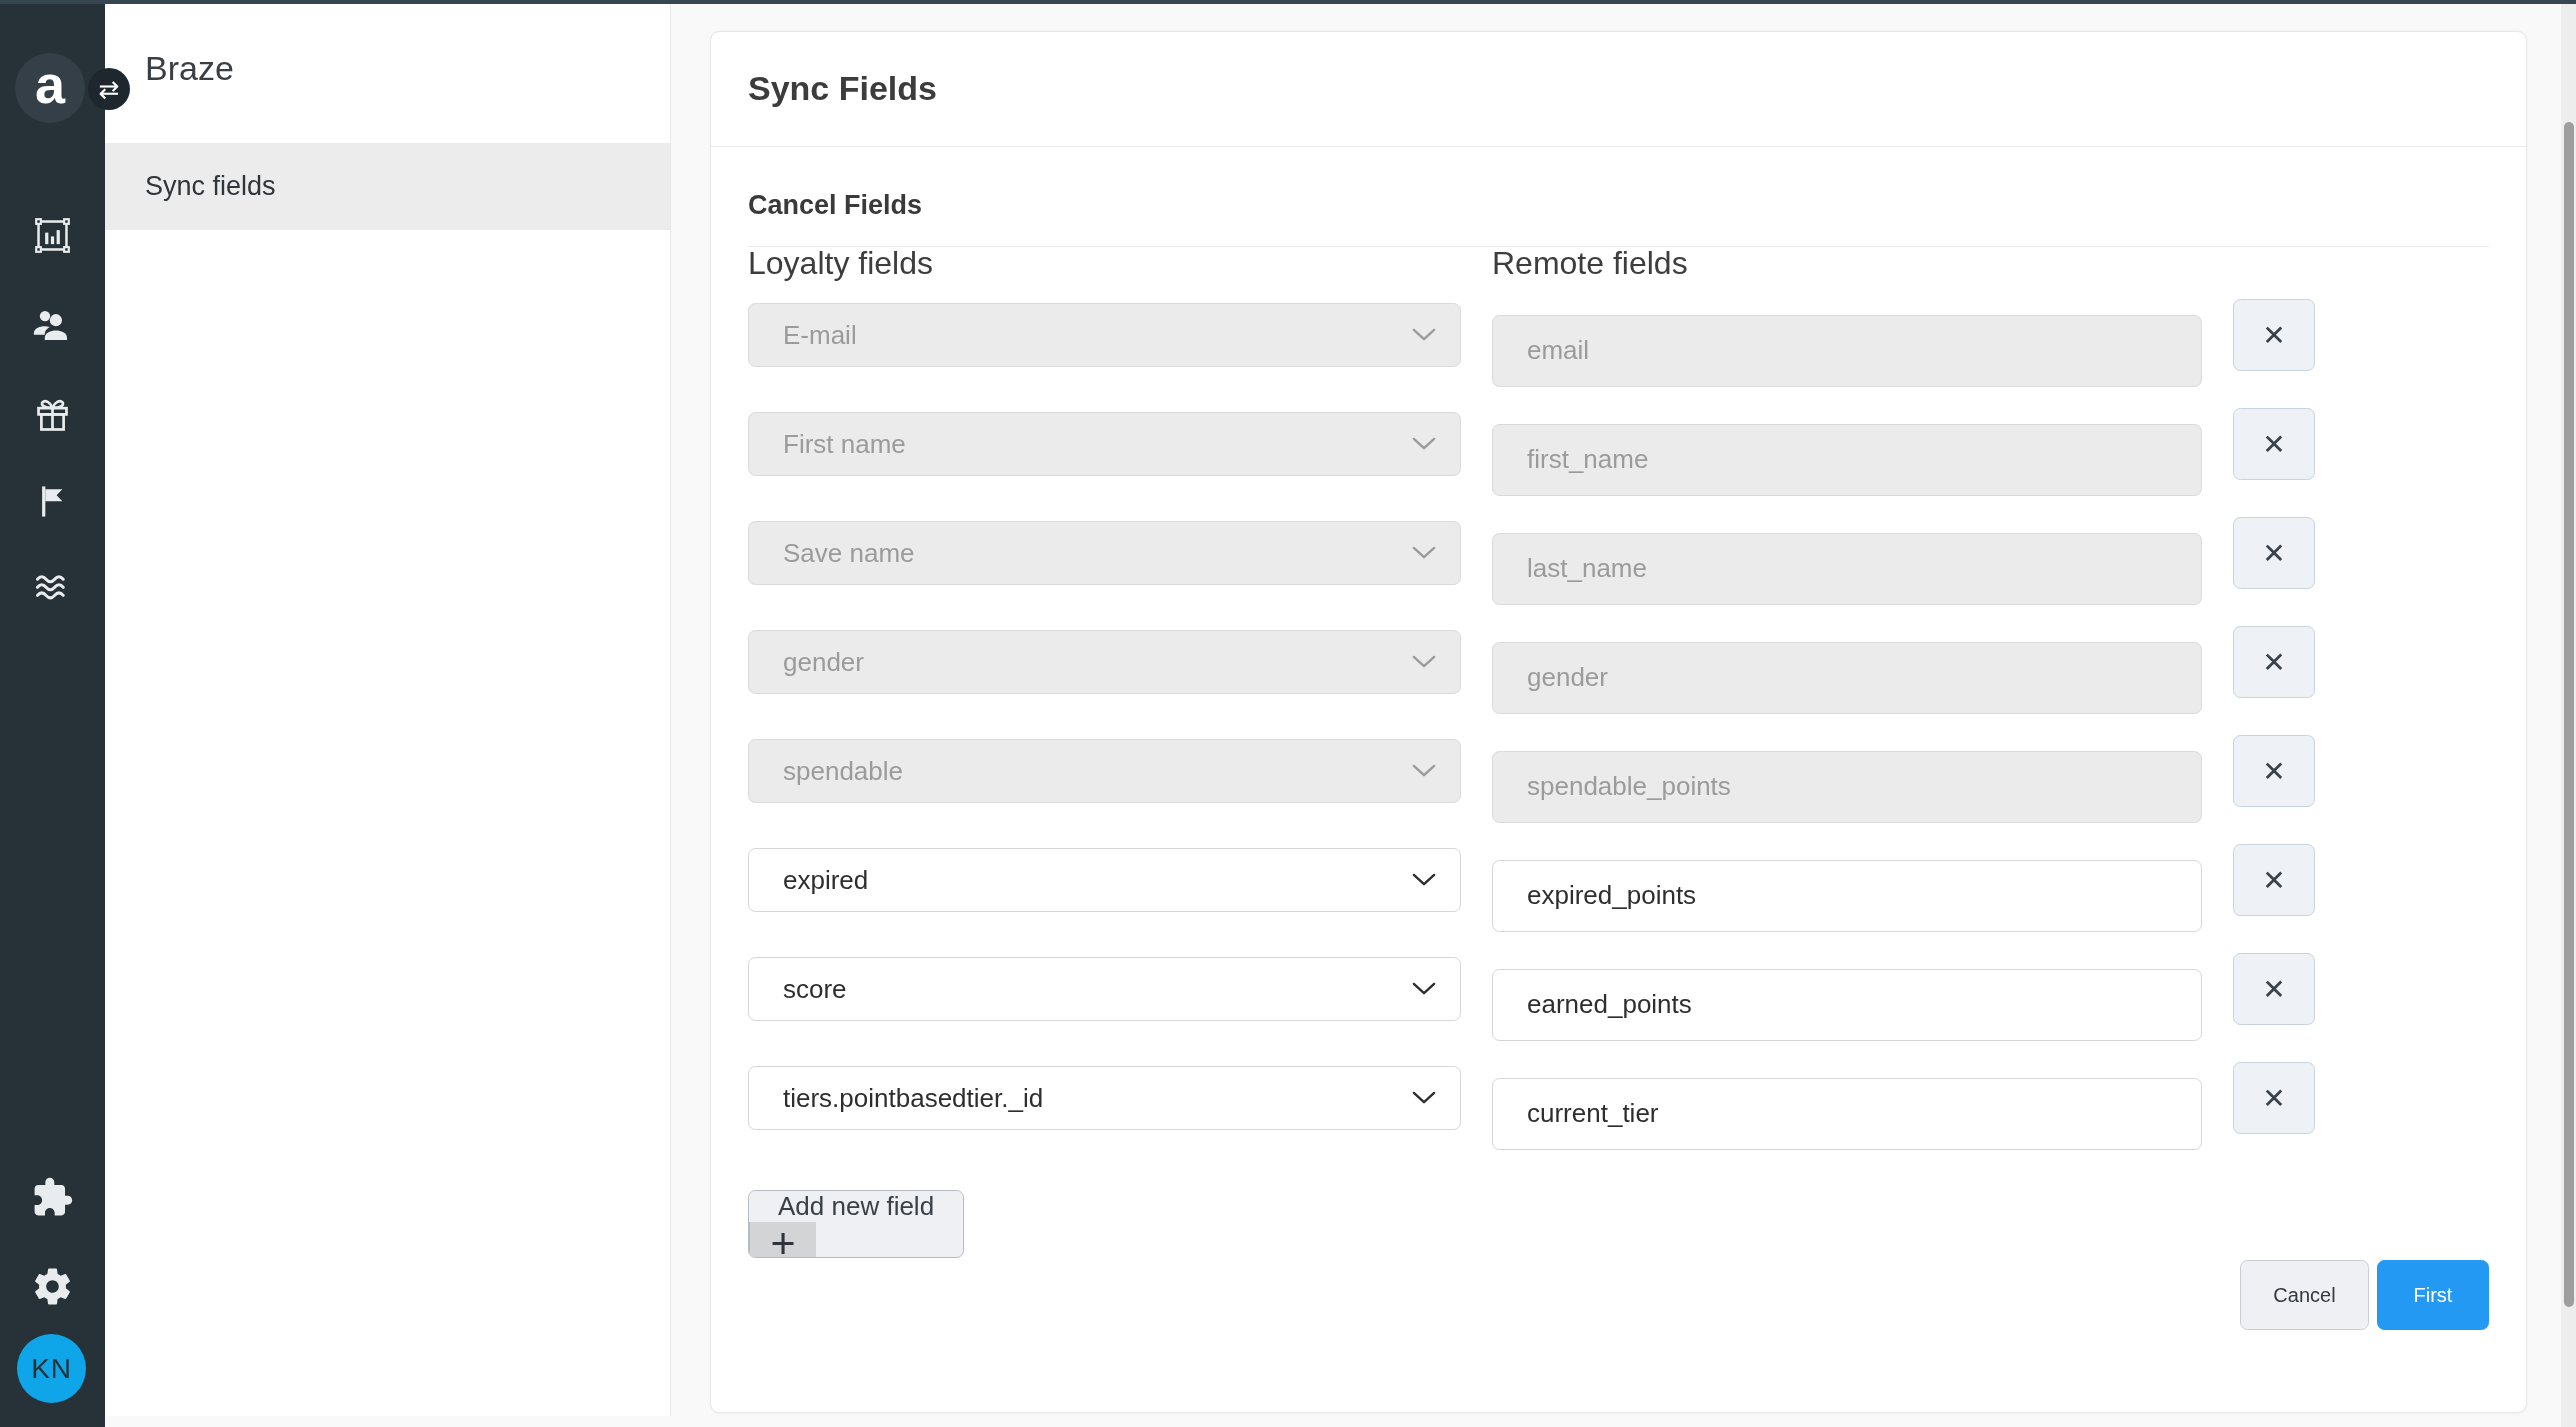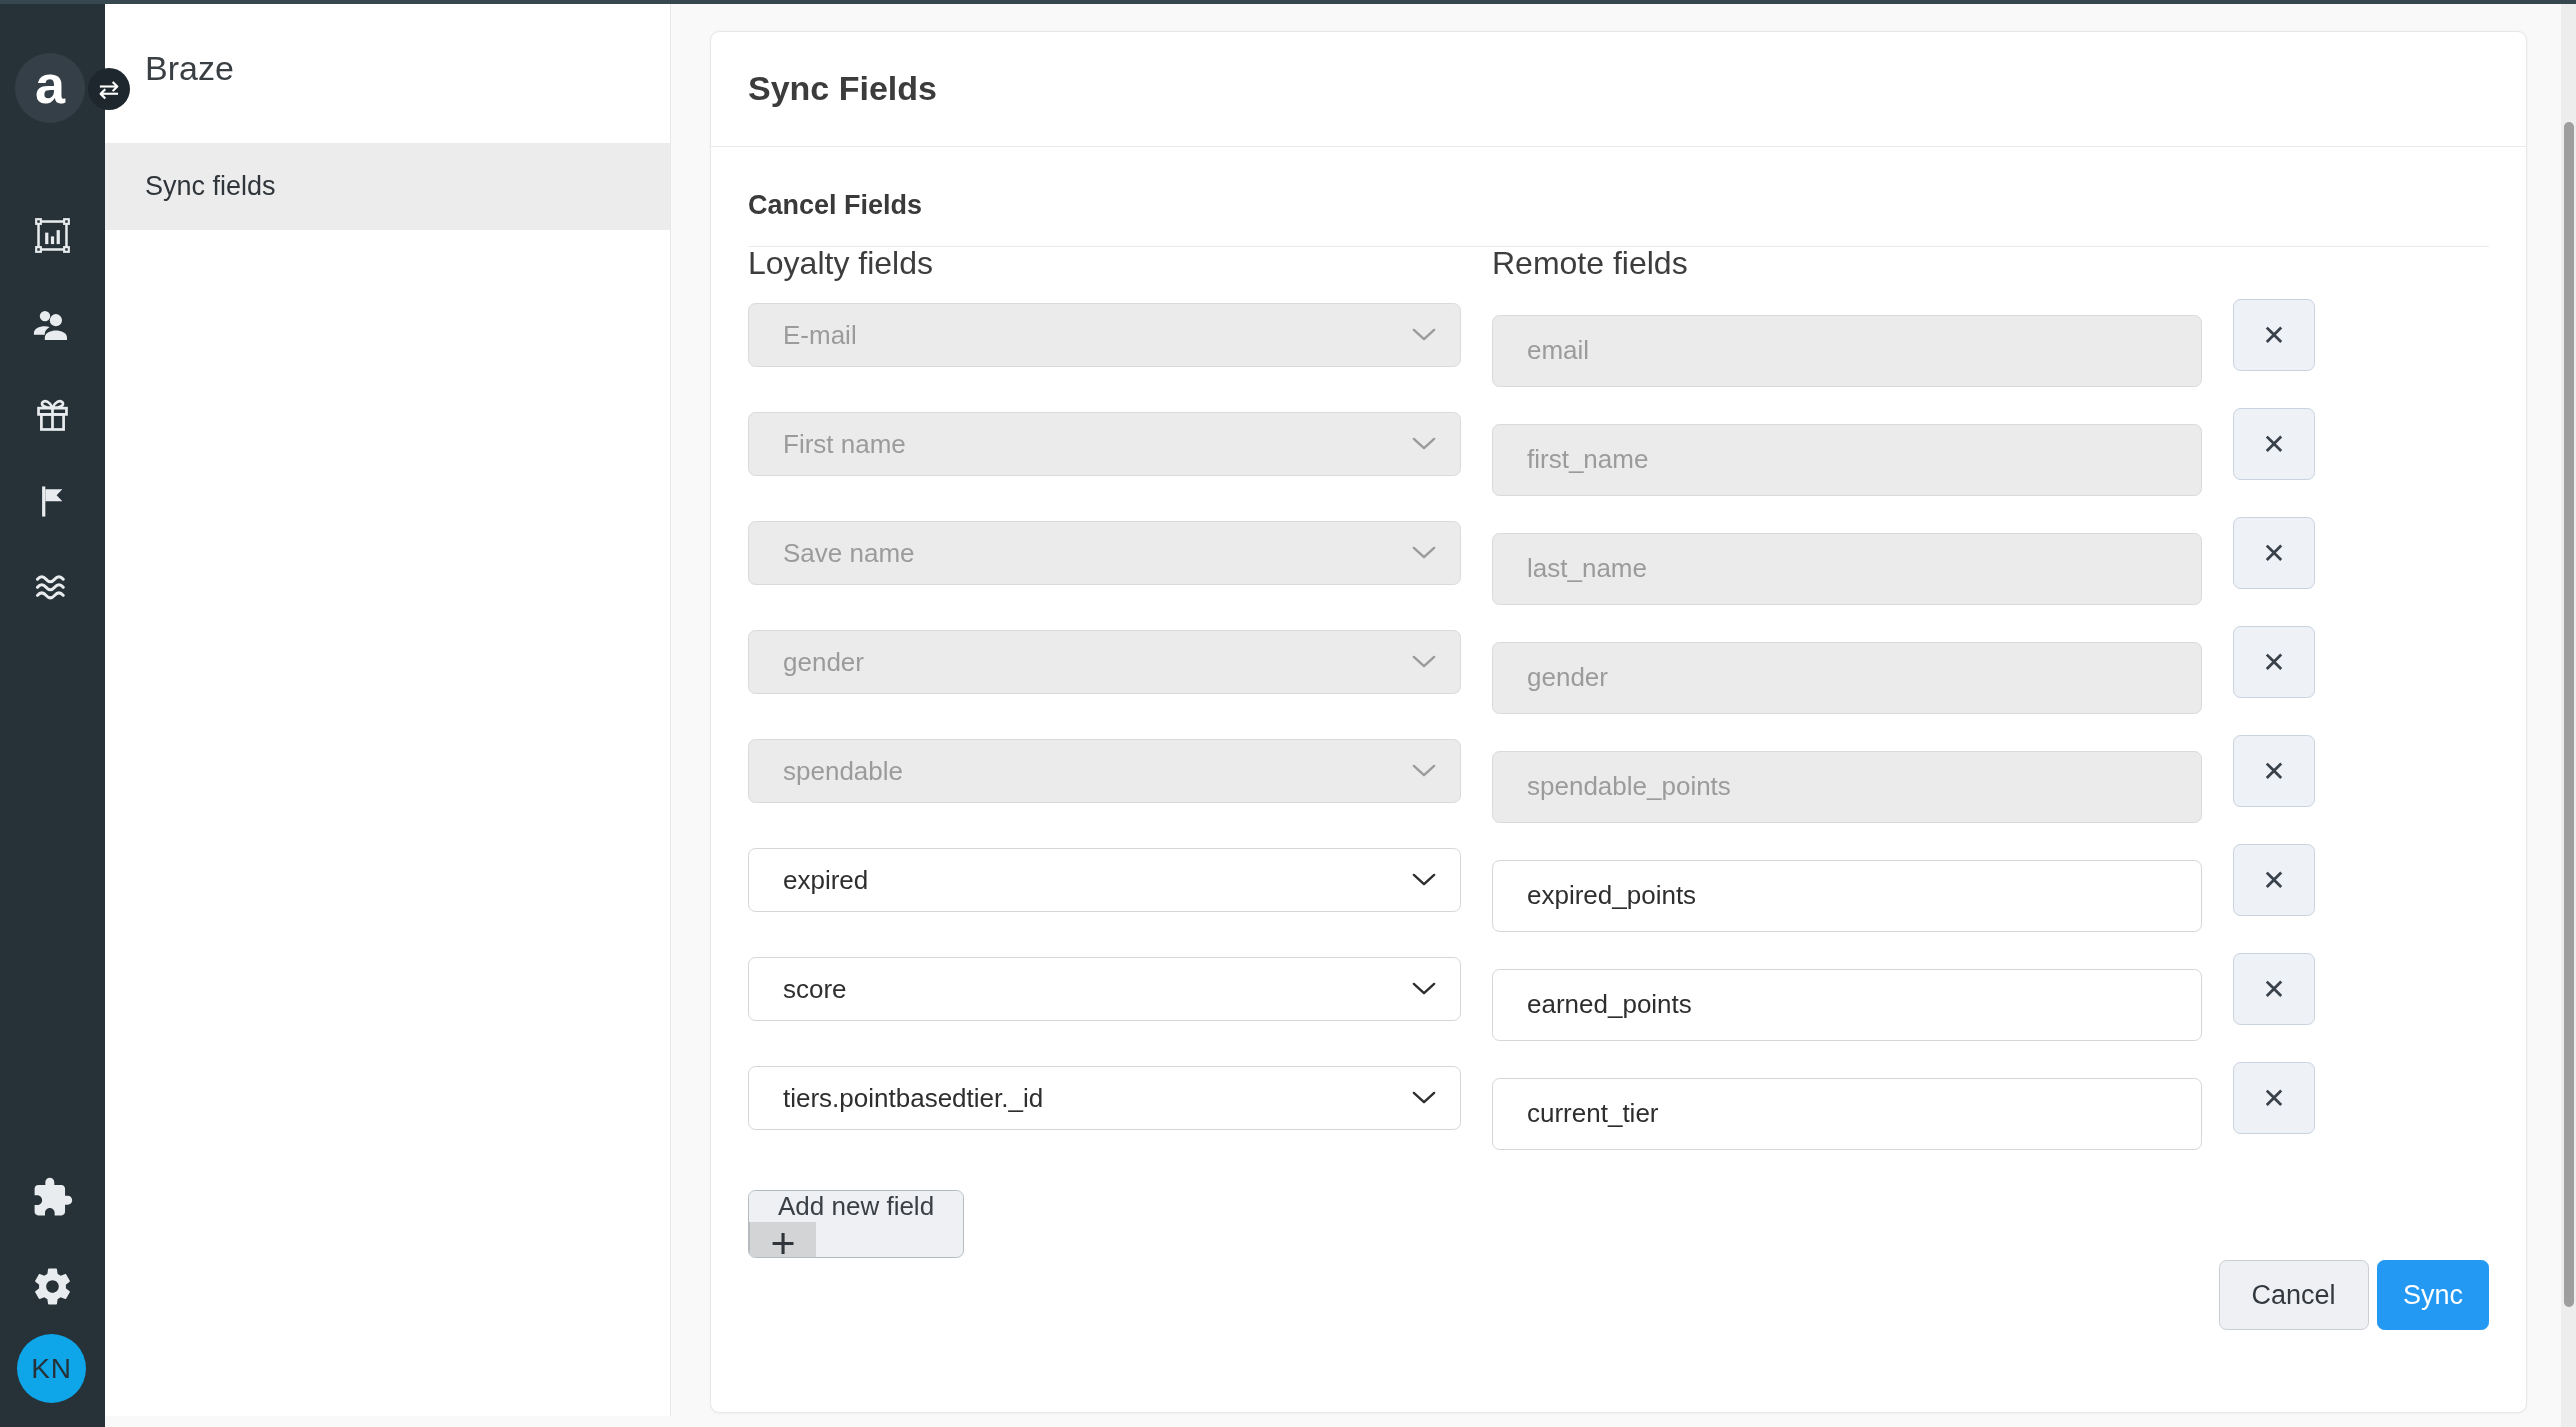--- a/index.html
+++ b/index.html
@@ -60,21 +60,21 @@
                 font-family:"Liberation Sans","DejaVu Sans",sans-serif; }
 
   .add-btn { margin-top:19px; display:inline-flex; height:68px; border:0.9px solid #b5bac1; border-radius:7.5px;
              overflow:hidden; cursor:pointer; background:#eef0f3; padding:0; 
              font-family:"Liberation Sans","DejaVu Sans",sans-serif;flex-direction:column; }
   .add-label { display:flex; align-items:center; padding:0 29px; font-size:26px; color:#3a4046; background:#eef0f3; }
   .add-plus { width:67px; display:flex; align-items:center; justify-content:center; background:#d3d4d6;
               border-left:0.9px solid #b5bac1; font-size:43px; font-weight:300; color:#2f353a; line-height:1; }
 
   .footer { margin-top:1.9px; display:flex; justify-content:flex-end; gap:8.4px; }
-  .btn { height:70px; border-radius:7.5px; font-size:27px; cursor:pointer;
+  .btn { height:70px; border-radius:7.5px; font-size:20px; cursor:pointer;
          font-family:"Liberation Sans","DejaVu Sans",sans-serif; }
   .btn-cancel { padding:0 32px; background:#eef0f3; border:0.9px solid #c9ced5; color:#33393f; }
   .btn-save { width:112px; background:#2499f3; border:0.9px solid #2499f3; color:#ffffff; }
 
   
   .scrollbar { position:absolute; right:0; top:3.7px; bottom:0; width:15px; background:#ededed; z-index:45; }
   .scroll-thumb { position:absolute; right:1.9px; top:118px; width:10.3px; height:1185px; background:#9e9e9e; border-radius:5.6px; }
 </style>
 </head>
 <body>
@@ -286,21 +286,21 @@
   </div>
 </div>
 
         <button class="add-btn">
           <span class="add-label">Add new field</span>
           <span class="add-plus">+</span>
         </button>
 
         <div class="footer">
           <button class="btn btn-cancel">Cancel</button>
-          <button class="btn btn-save">Sync</button>
+          <button class="btn btn-save">First</button>
         </div>
       </div>
     </section>
   </main>
 
   <div class="scrollbar">
     <div class="scroll-thumb"></div>
   </div>
 </div>
 

